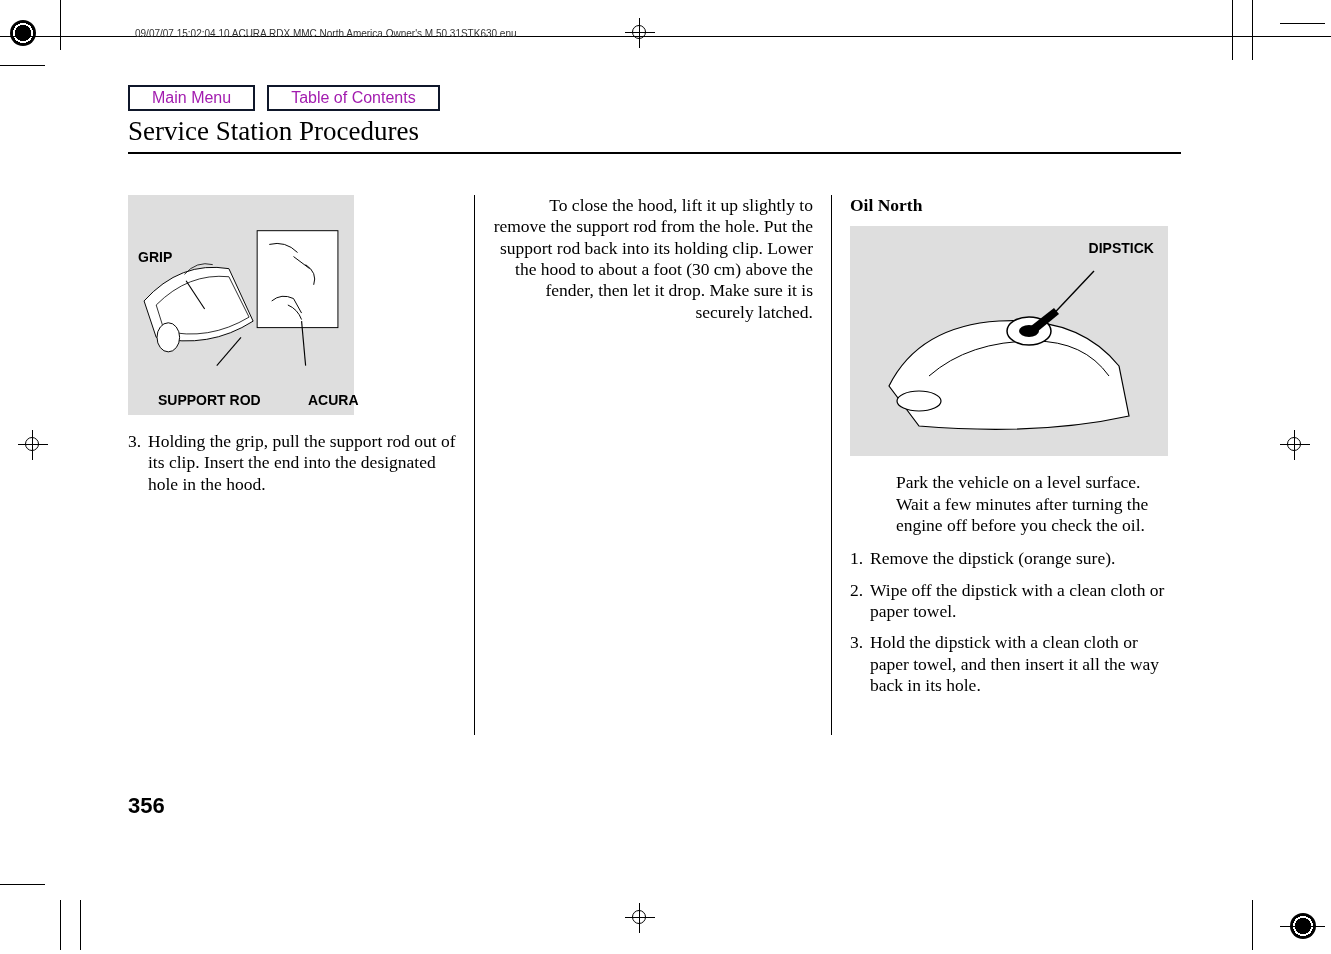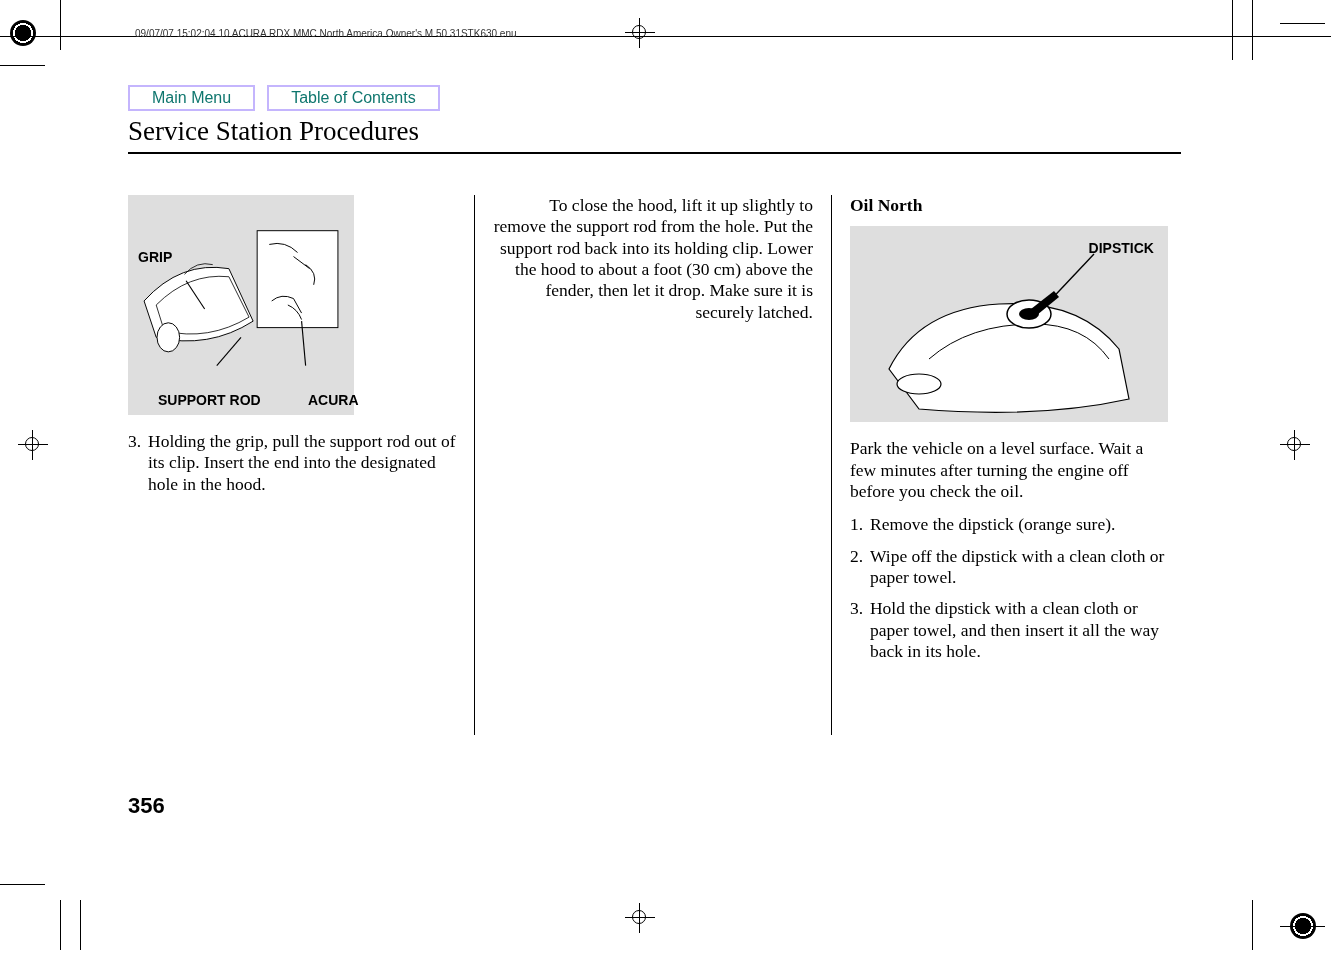--- a/index.html
+++ b/index.html
@@ -78,22 +78,22 @@
       top: 85px;
       left: 128px;
       display: flex;
       gap: 12px;
     }
     .nav-btn {
       font-family: Arial, sans-serif;
       font-size: 16px;
       padding: 2px 22px;
       background: #fff;
-      border: 2px solid #c4b5fd;
-      color: #0f766e;
+      border: 2px solid #0f172a;
+      color: #a21caf;
       cursor: pointer;
     }
     .page-title {
       position: absolute;
       top: 116px;
       left: 128px;
       font-size: 27px;
       font-weight: normal;
       font-family: Georgia, serif;
     }
@@ -252,35 +252,35 @@
   <div class="col-divider"></div>
 
   <div class="col middle-col">
     <p>To close the hood, lift it up slightly to remove the support rod from the hole. Put the support rod back into its holding clip. Lower the hood to about a foot (30 cm) above the fender, then let it drop. Make sure it is securely latched.</p>
   </div>
 
   <div class="col-divider"></div>
 
   <div class="col right-col">
     <div class="subhead">Oil North</div>
-    <div class="fig-box" style="height:196px; width:318px;text-align:right;">
+    <div class="fig-box" style="height:230px; width:318px;text-align:right;">
       <div class="fig-placeholder">
         <svg viewBox="0 0 300 210" width="300" height="210">
           <path d="M30 150 Q60 90 140 85 Q220 80 260 130 L270 180 Q180 200 60 190 Z" fill="#fff" stroke="#000" stroke-width="1.2"></path>
           <path d="M70 140 Q110 105 175 105 Q225 105 250 140" fill="none" stroke="#000" stroke-width="1"></path>
           <ellipse cx="170" cy="95" rx="22" ry="14" fill="#fff" stroke="#000" stroke-width="1.5"></ellipse>
           <ellipse cx="170" cy="95" rx="10" ry="6" fill="#000"></ellipse>
           <path d="M172 90 L195 72 L200 78 L178 96 Z" fill="#000"></path>
           <ellipse cx="60" cy="165" rx="22" ry="10" fill="#fff" stroke="#000" stroke-width="1.2"></ellipse>
           <line x1="235" y1="35" x2="185" y2="88" stroke="#000" stroke-width="1.4"></line>
         </svg>
       </div>
       <div class="fig-label" style="top:14px; right:14px;">DIPSTICK</div>
     </div>
-    <p style="margin-bottom:12px;">Park the vehicle on a level surface. Wait a few minutes after turning the engine off before you check the oil.</p>
+    <p style="margin-bottom:12px;margin-left:46px;">Park the vehicle on a level surface. Wait a few minutes after turning the engine off before you check the oil.</p>
     <div class="ol-item">
       <div class="ol-num">1.</div>
       <div>Remove the dipstick (orange sure).</div>
     </div>
     <div class="ol-item">
       <div class="ol-num">2.</div>
       <div>Wipe off the dipstick with a clean cloth or paper towel.</div>
     </div>
     <div class="ol-item">
       <div class="ol-num">3.</div>

